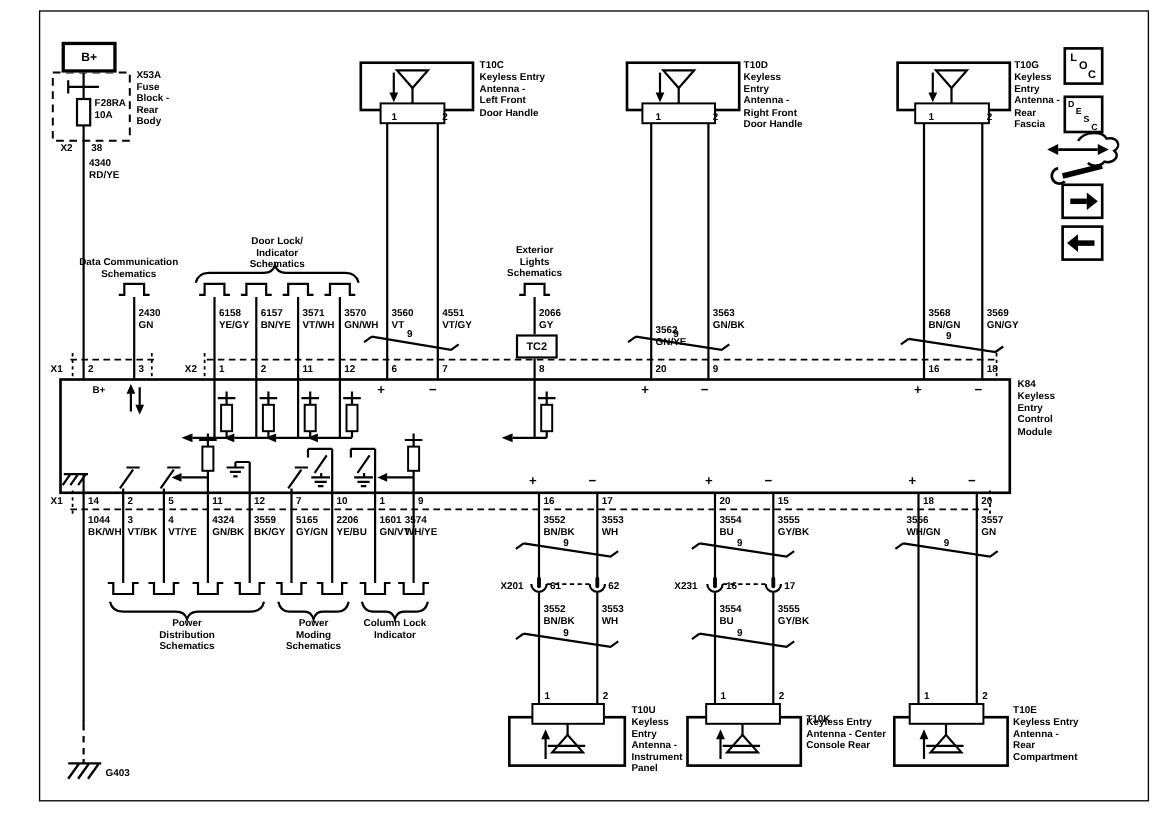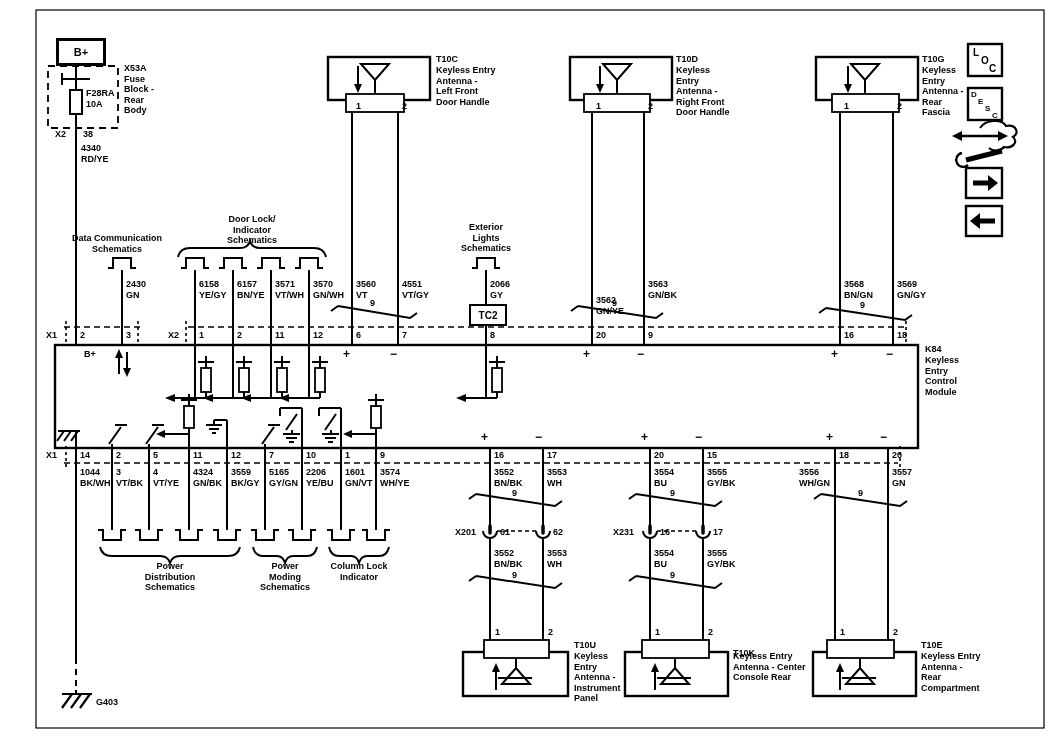--- a/index.html
+++ b/index.html
@@ -367,26 +367,26 @@
 <div class="lbl" style="left:892px;top:450px">20</div>
 
 <div class="lbl" style="left:80px;top:467px"><span class="b">1044</span><span class="b">BK/WH</span></div>
 <div class="lbl" style="left:116px;top:467px"><span class="b">3</span><span class="b">VT/BK</span></div>
 <div class="lbl" style="left:153px;top:467px"><span class="b">4</span><span class="b">VT/YE</span></div>
 <div class="lbl" style="left:193px;top:467px"><span class="b">4324</span><span class="b">GN/BK</span></div>
 <div class="lbl" style="left:231px;top:467px"><span class="b">3559</span><span class="b">BK/GY</span></div>
 <div class="lbl" style="left:269px;top:467px"><span class="b">5165</span><span class="b">GY/GN</span></div>
 <div class="lbl" style="left:306px;top:467px"><span class="b">2206</span><span class="b">YE/BU</span></div>
 <div class="lbl" style="left:345px;top:467px"><span class="b">1601</span><span class="b">GN/VT</span></div>
-<div class="lbl" style="left:380px;top:467px"><span class="b">3574</span><span class="b">WH/YE</span></div>
+<div class="lbl" style="left:368px;top:467px"><span class="b">3574</span><span class="b">WH/YE</span></div>
 <div class="lbl" style="left:494px;top:467px"><span class="b">3552</span><span class="b">BN/BK</span></div>
 <div class="lbl" style="left:547px;top:467px"><span class="b">3553</span><span class="b">WH</span></div>
 <div class="lbl" style="left:654px;top:467px"><span class="b">3554</span><span class="b">BU</span></div>
 <div class="lbl" style="left:707px;top:467px"><span class="b">3555</span><span class="b">GY/BK</span></div>
-<div class="lbl" style="left:799px;top:467px"><span class="b">3556</span><span class="b">WH/GN</span></div>
+<div class="lbl" style="left:824px;top:467px"><span class="b">3556</span><span class="b">WH/GN</span></div>
 <div class="lbl" style="left:892px;top:467px"><span class="b">3557</span><span class="b">GN</span></div>
 
 <div class="lbl" style="left:455px;top:527px">X201</div>
 <div class="lbl" style="left:500px;top:527px">61</div>
 <div class="lbl" style="left:553px;top:527px">62</div>
 <div class="lbl" style="left:613px;top:527px">X231</div>
 <div class="lbl" style="left:660px;top:527px">16</div>
 <div class="lbl" style="left:713px;top:527px">17</div>
 
 <div class="lbl" style="left:494px;top:548px"><span class="b">3552</span><span class="b">BN/BK</span></div>

